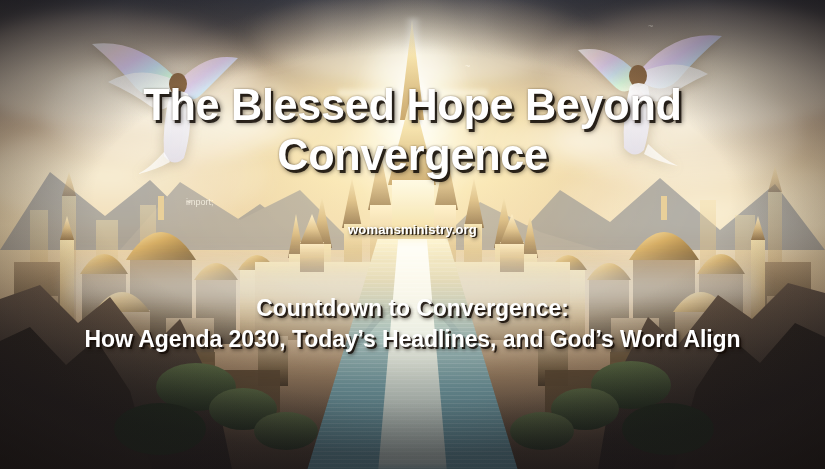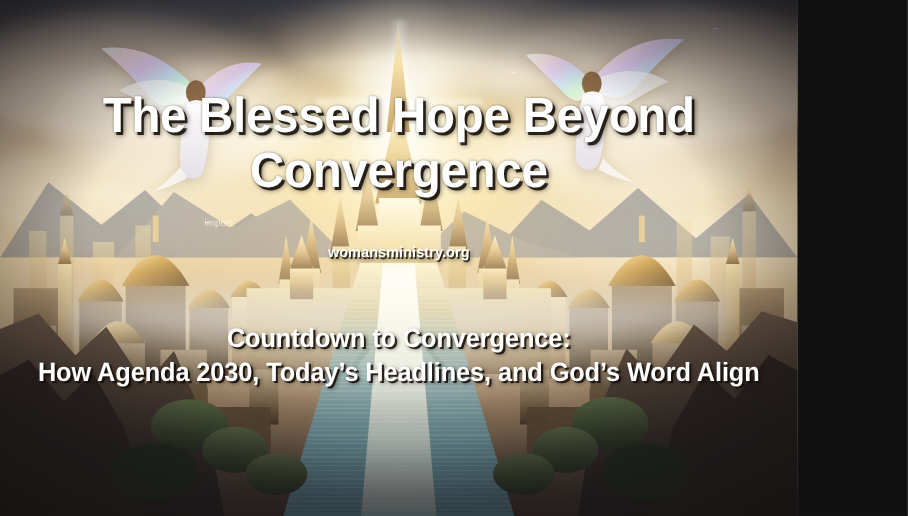--- a/index.html
+++ b/index.html
@@ -1,21 +1,21 @@
 <!DOCTYPE html>
 <html><head>
 <meta charset="utf-8">
 <title>Blessed Hope Beyond Convergence Banner</title>
 <style>
   html,body{margin:0;padding:0;background:#111;}
   body{font-family:"Liberation Sans",sans-serif;}
 
   #banner{
     position:relative;
-    width:725px;height:469px;
+    width:825px;height:469px;
     overflow:hidden;
     background:#2b2f3a;
     user-select:none;
   }
 
   
   .sky{
     position:absolute;inset:0;
     background:
       radial-gradient(ellipse 46% 40% at 50% 30%, rgba(255,246,214,0.97) 0%, rgba(255,235,178,0.75) 30%, rgba(243,214,160,0.35) 58%, rgba(210,185,155,0) 80%),

